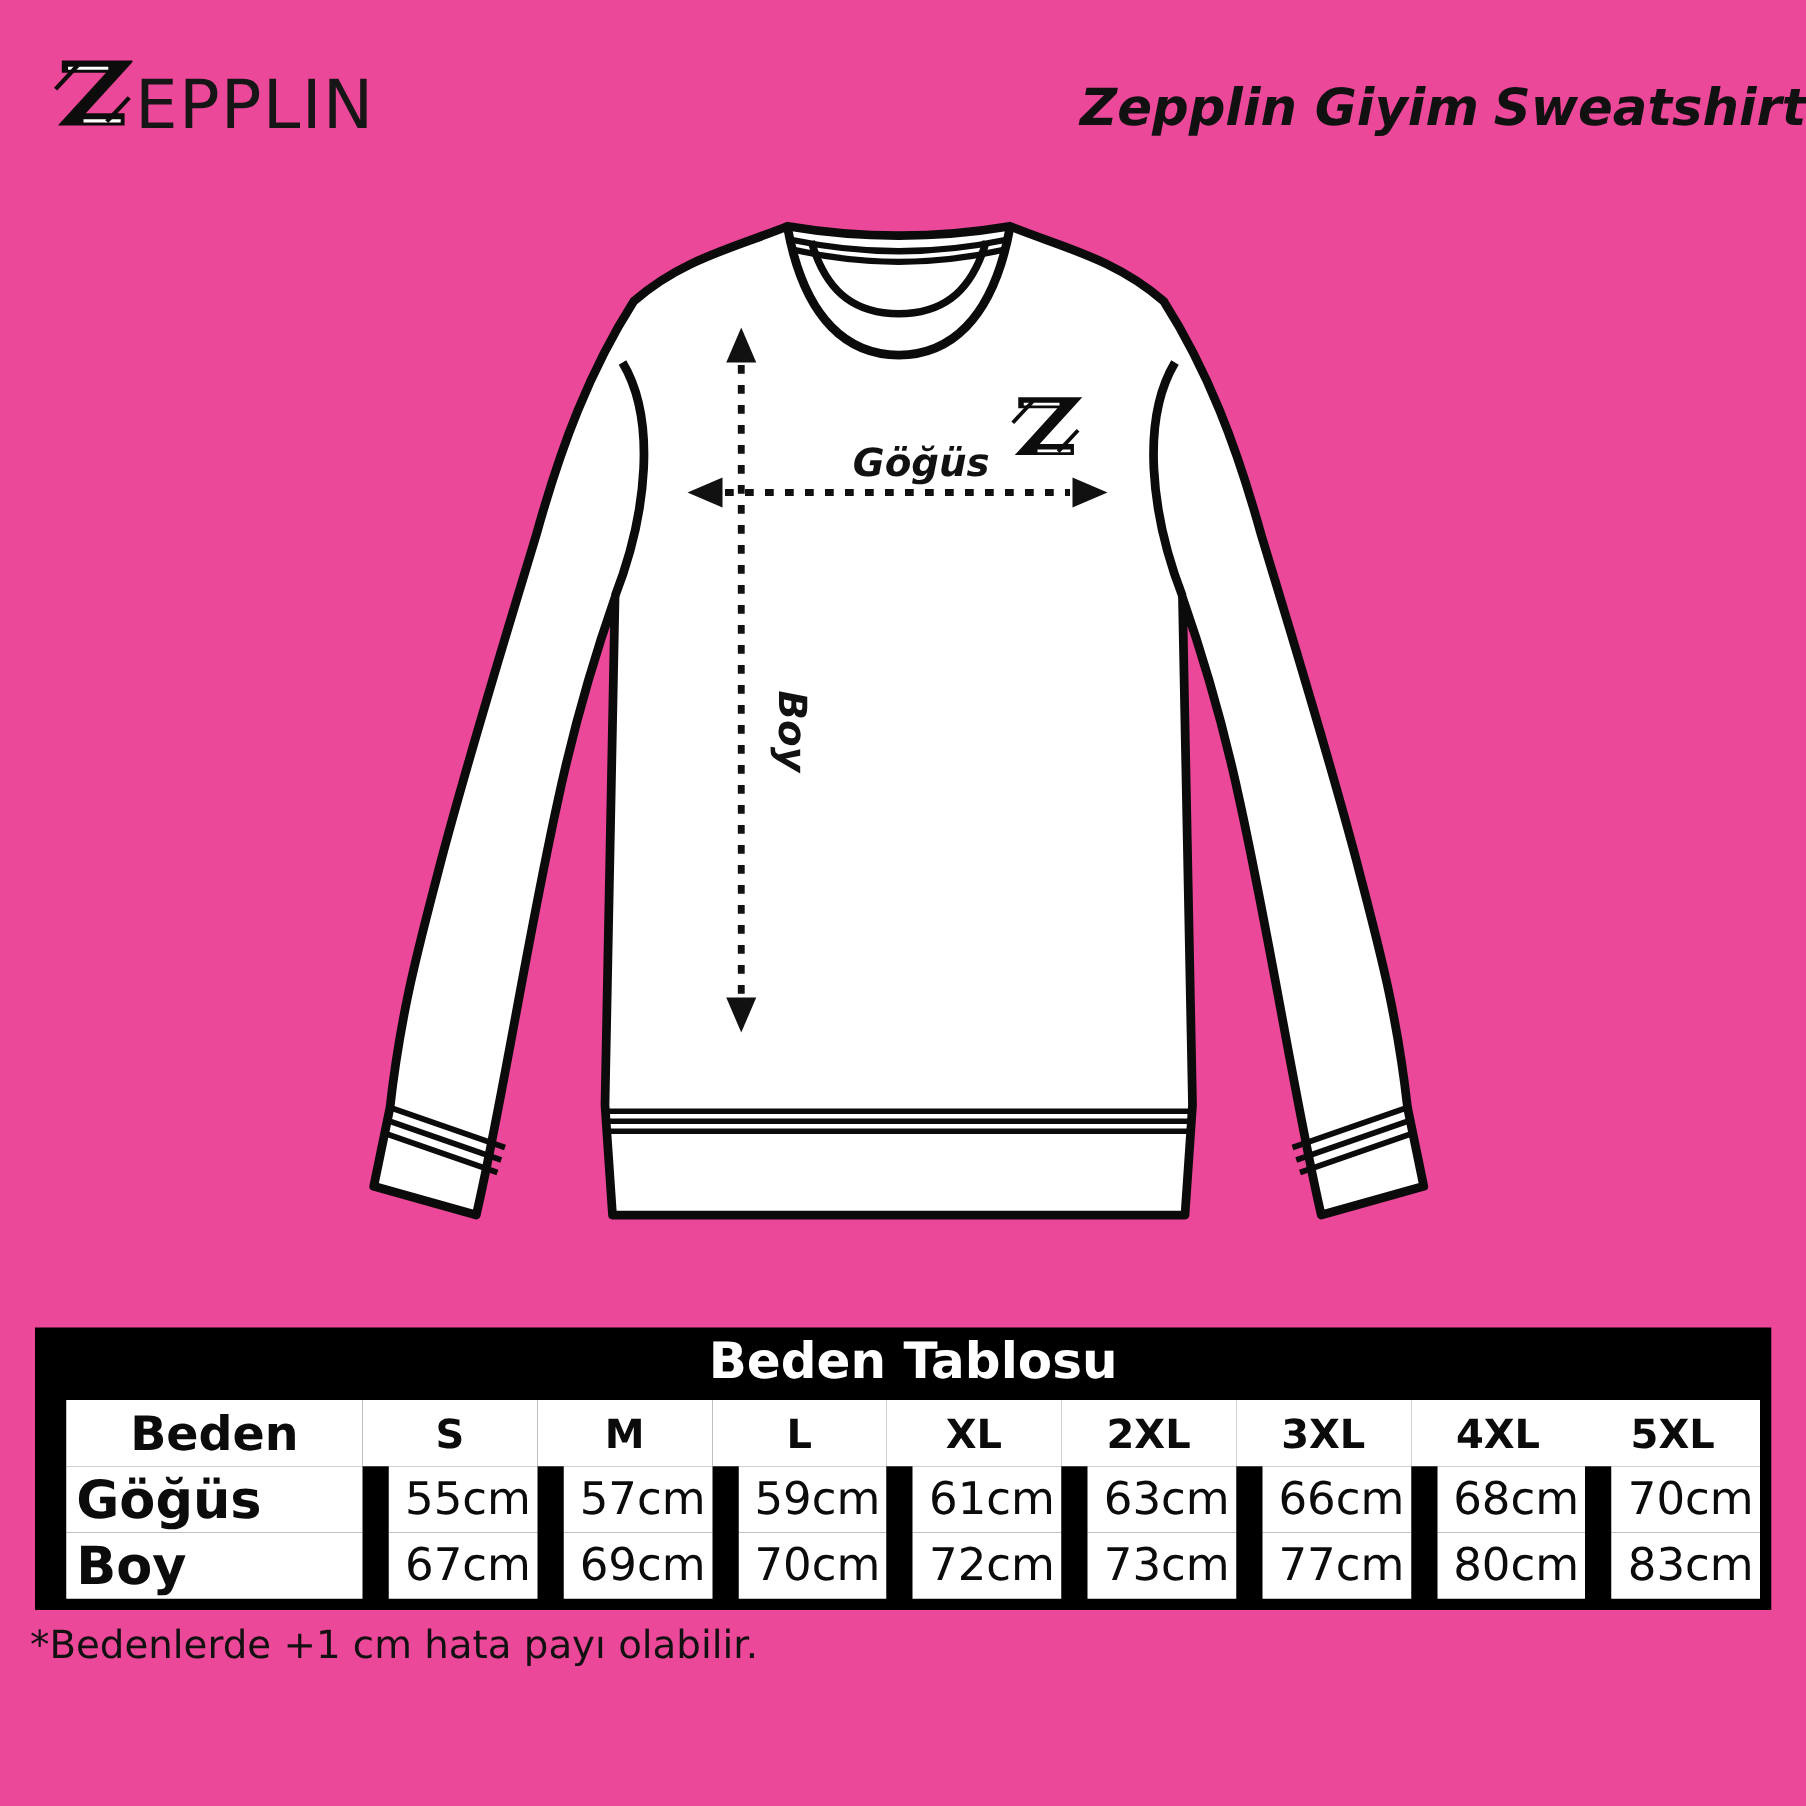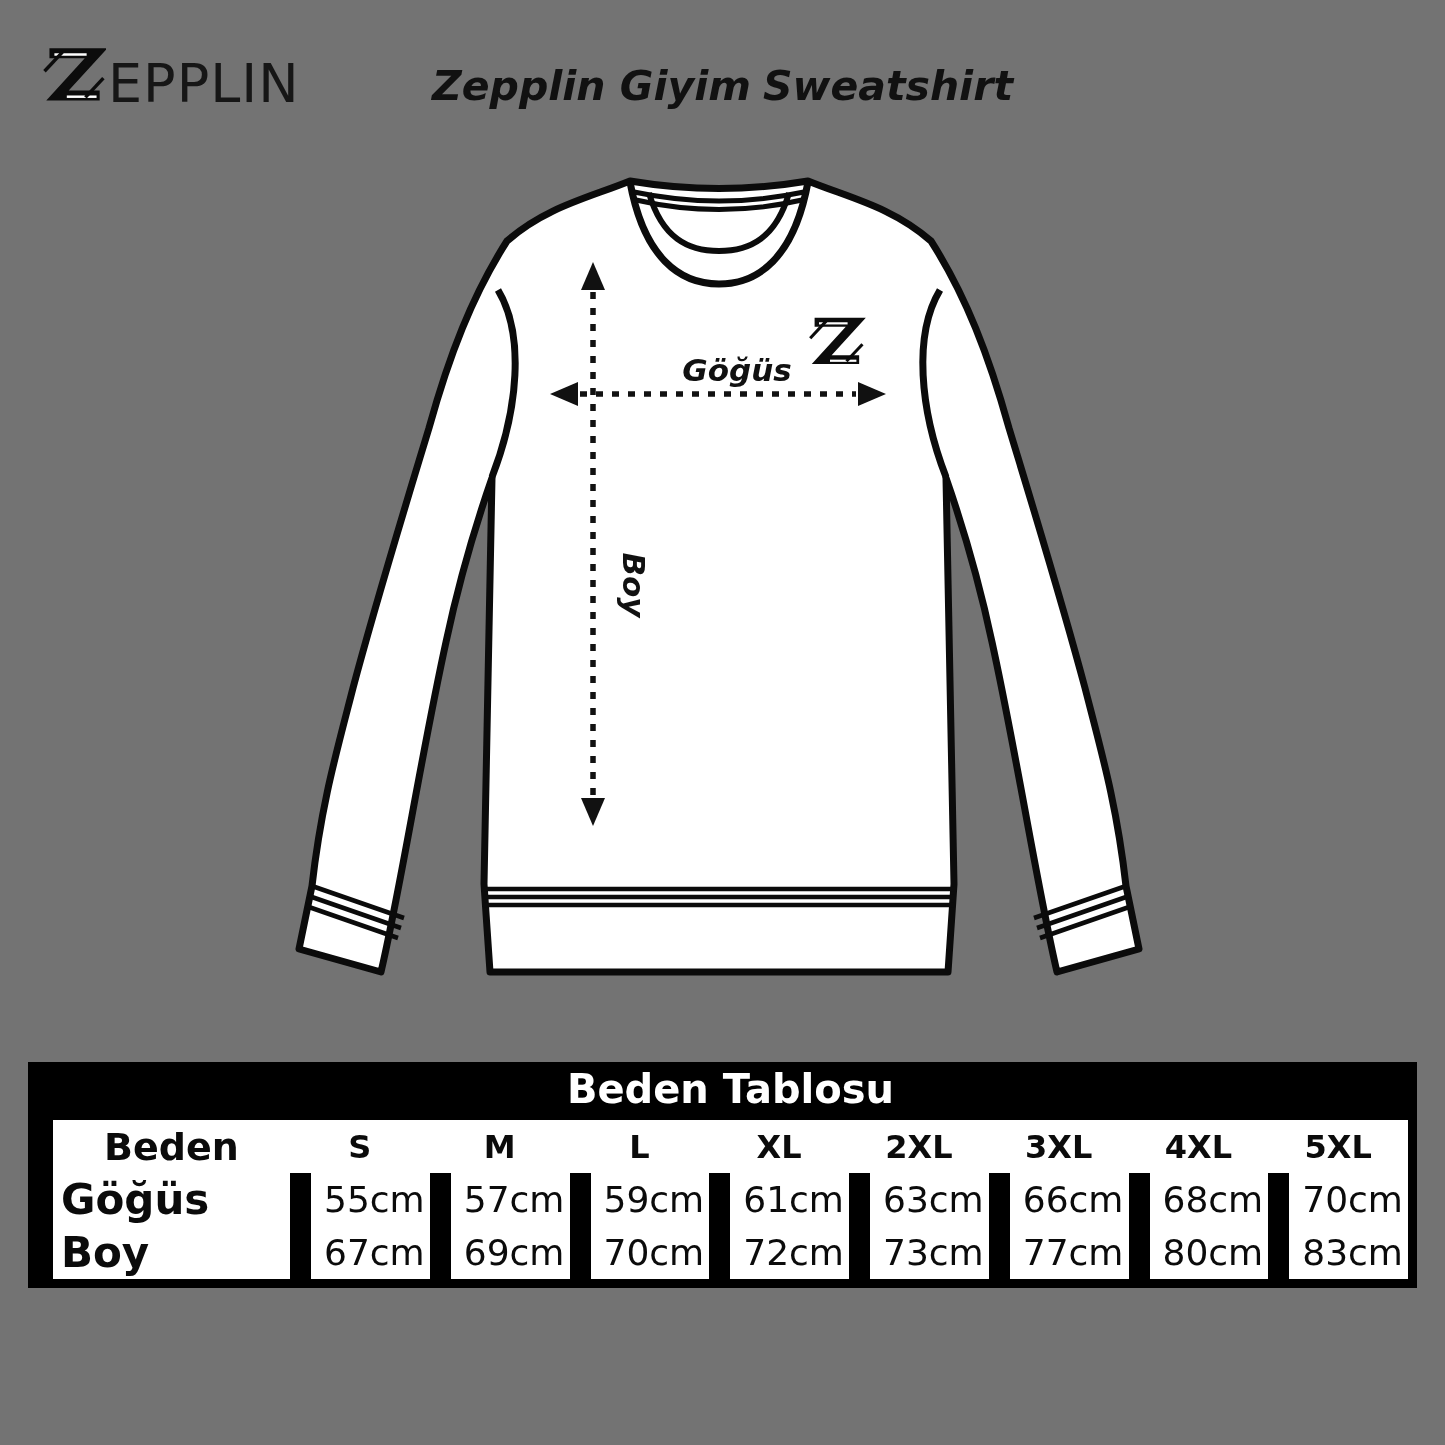--- a/index.html
+++ b/index.html
@@ -1,27 +1,27 @@
 <!DOCTYPE html>
 <html><head>
 <meta charset="utf-8">
 <style>
   * { margin:0; padding:0; box-sizing:border-box; }
   html,body { width:1445px; height:1445px; background:#ffffff; overflow:hidden;
               font-family:"DejaVu Sans","Liberation Sans",sans-serif; color:#0c0c0c; }
-  .page { position:relative; width:1445px; height:1445px; background:#737373; }
+  .page { position:relative; width:1445px; height:1445px; background:#ec4899; }
 
   
   .brand { position:absolute; left:40px; top:44px; display:flex; align-items:flex-end; }
   .brand svg { display:block; }
   .brand-text { font-size:54px; font-weight:400; letter-spacing:1px; color:#161616;
                 line-height:0.82; margin-left:2px; }
 
   
-  .title { position:absolute; left:0; top:62px; width:100%; text-align:center;
+  .title { position:absolute; left:0; top:62px; width:100%; text-align:right;
            font-style:italic; font-size:41px; color:#111; }
   .title .pre  { font-weight:600; margin-right:12px; }
   .title .bold { font-weight:800; }
 
   
   .diagram { position:absolute; left:0; top:0; width:1445px; height:1445px; }
 
   
   .size-table { position:absolute; left:28px; top:1062px; width:1389px;
                 background:#000; padding:0 9px 9px 25px; }
@@ -162,14 +162,15 @@
       <div class="cell vcell">69cm</div>
       <div class="cell vcell">70cm</div>
       <div class="cell vcell">72cm</div>
       <div class="cell vcell">73cm</div>
       <div class="cell vcell">77cm</div>
       <div class="cell vcell">80cm</div>
       <div class="cell vcell">83cm</div>
     </div>
   </div>
 
+  <div class="footnote">*Bedenlerde +1 cm hata payı olabilir.</div>
 
 </div>
 
 </body></html>

